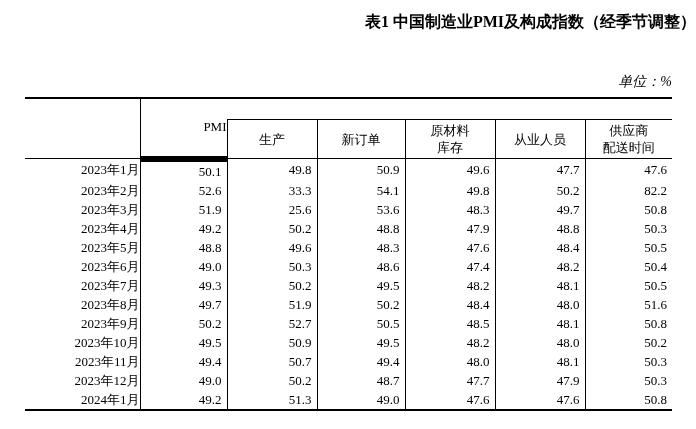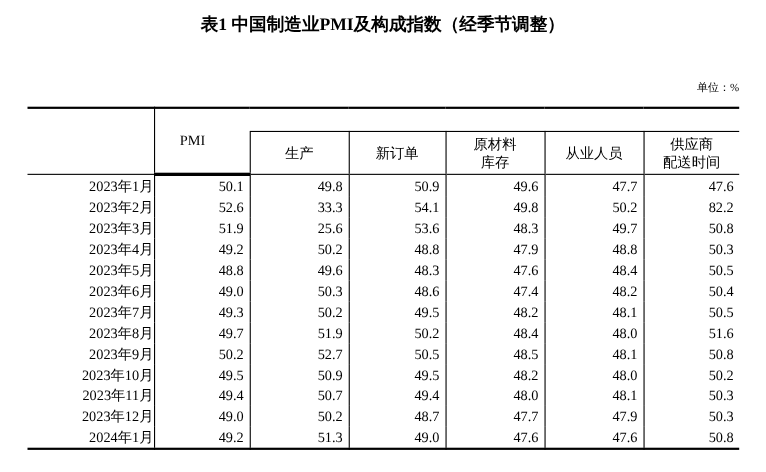--- a/index.html
+++ b/index.html
@@ -11,29 +11,30 @@
     position: relative;
     width: 696px;
     height: 429px;
     background: #ffffff;
     color: #000000;
     font-family: "Liberation Serif", "DejaVu Serif", serif;
     overflow: hidden;
   }
   .title {
     padding-top: 12px;
-    text-align: center;
+    text-align: right;
     font-size: 16px;
     font-weight: bold;
   }
   .unit-note {
     position: absolute;
     top: 73px;
     right: 24px;
-    font-size: 10px;
+    font-size: 14px;
+    font-style: italic;
   }
   table.pmi-table {
     position: absolute;
     top: 97px;
     left: 25px;
     width: 647px;
     border-collapse: collapse;
     table-layout: fixed;
     font-size: 13px;
     border-top: 2px solid #000;
@@ -41,25 +42,24 @@
   }
   .pmi-table th {
     font-weight: normal;
     padding: 0;
   }
   .pmi-table .corner {
     border-right: 1px solid #000;
     border-bottom: 1px solid #000;
   }
   .pmi-table .pmi-head {
-    border-bottom: 3px solid #000000;
-    text-align: left;
+    border-bottom: 6px solid #000000;
+    text-align: right;
     vertical-align: middle;
     font-size: 13px;
-    padding-left: 23px;
   }
   .pmi-table .strip {
     height: 20px;
     border-bottom: 1px solid #000;
   }
   .pmi-table .sub {
     height: 38px;
     border-left: 1px solid #000;
     border-bottom: 1px solid #000;
     text-align: center;

